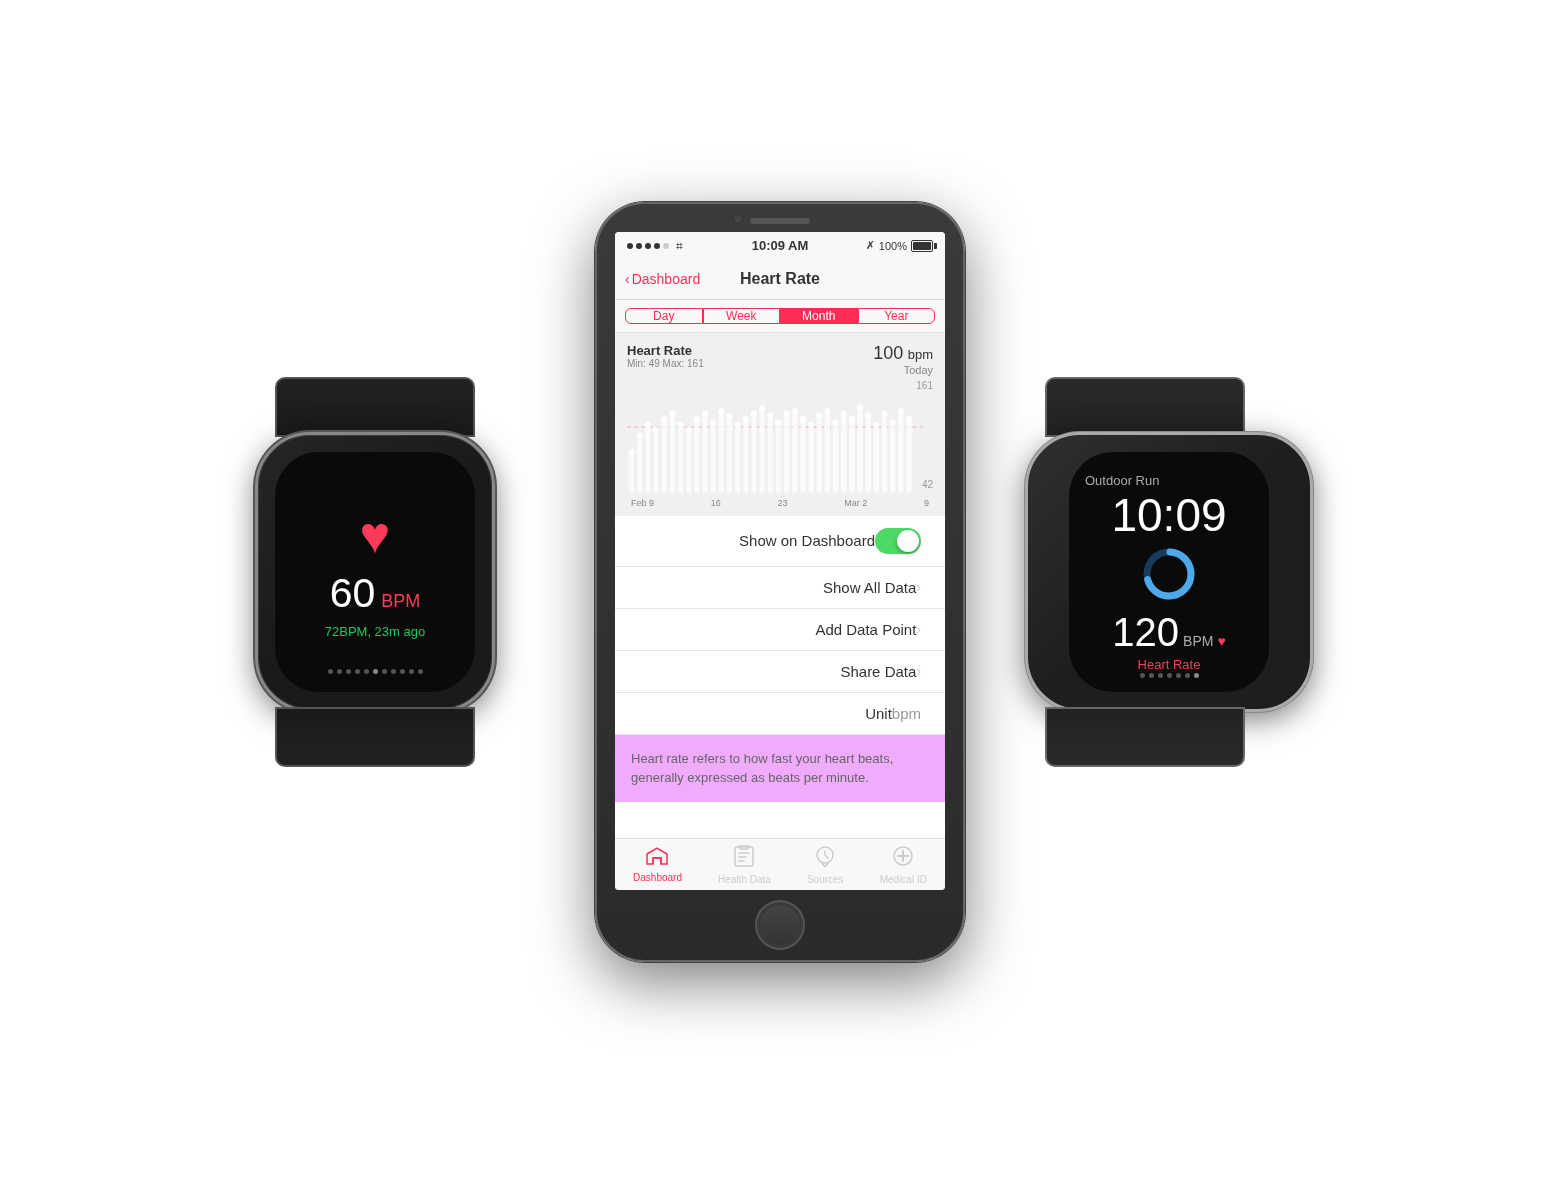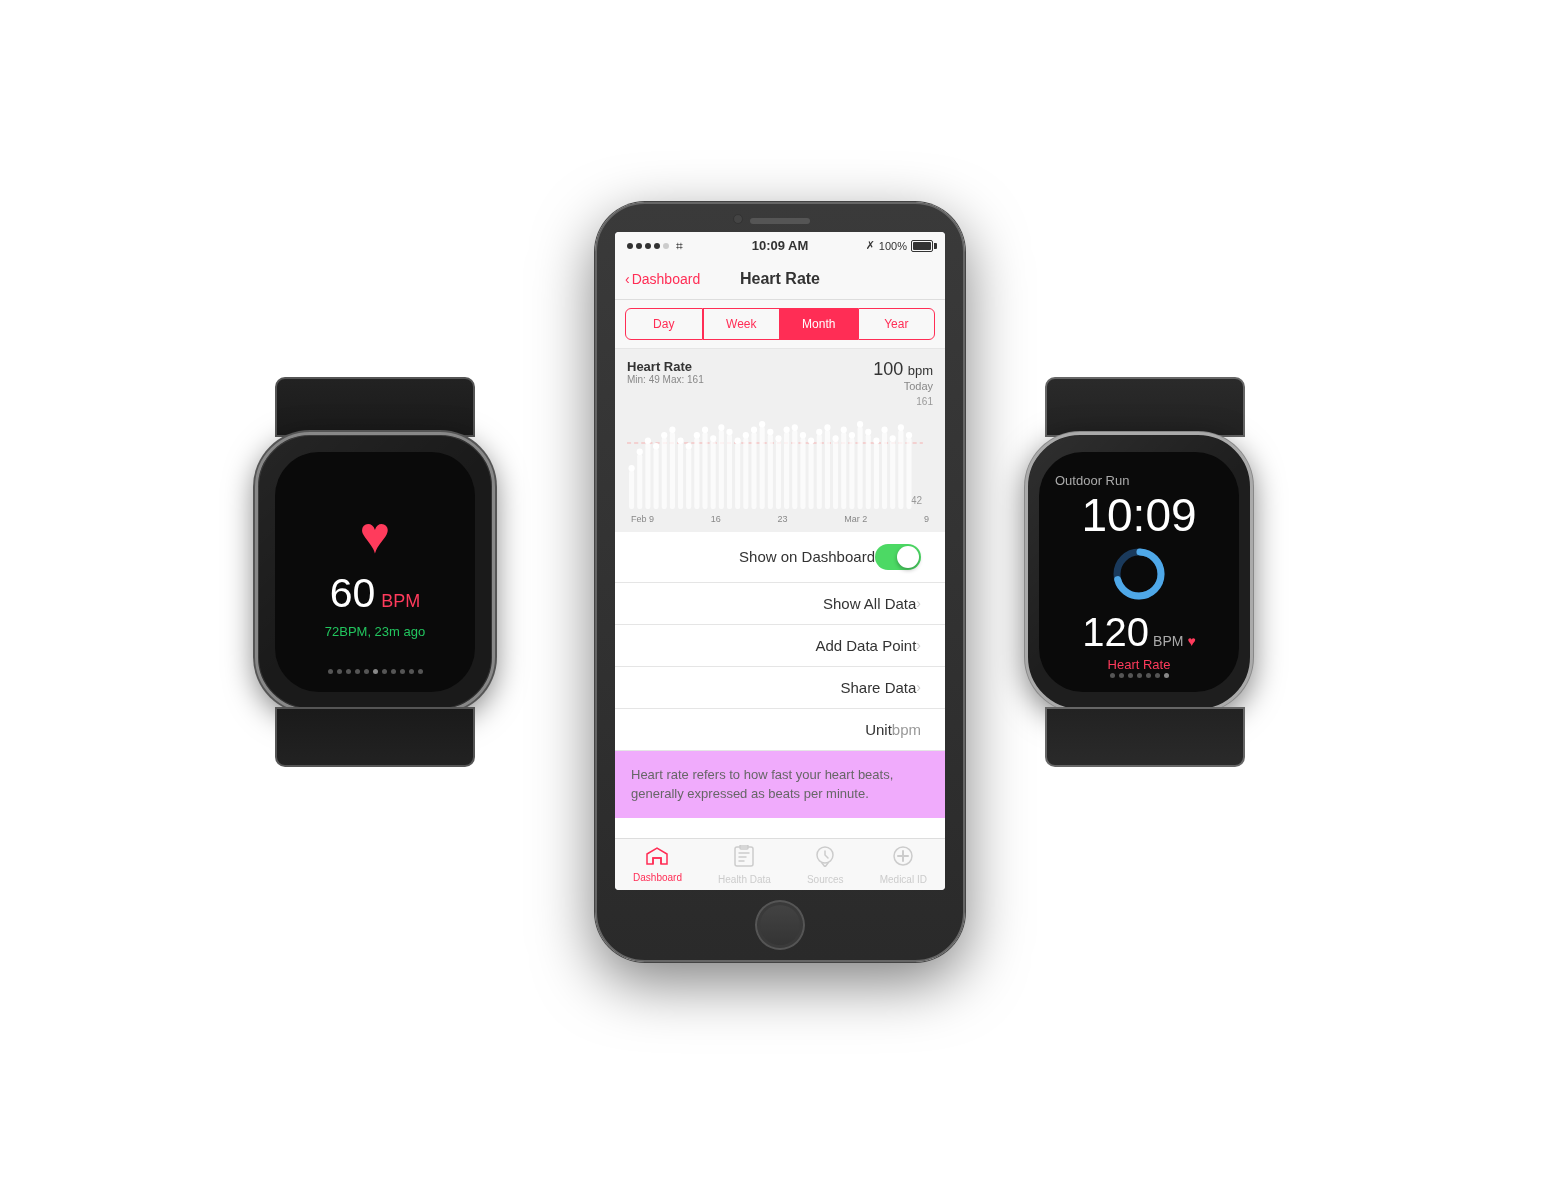--- a/index.html
+++ b/index.html
@@ -324,21 +324,21 @@
       background: #f8f8f8;
       padding: 8px 10px;
       display: flex;
       gap: 0;
       flex-shrink: 0;
       border-bottom: 1px solid #e5e5e5;
     }
 
     .seg-btn {
       flex: 1;
-      height: 32px;
+      height: 16px;
       border: 1.5px solid #ff2d55;
       display: flex;
       align-items: center;
       justify-content: center;
       font-size: 12px;
       color: #ff2d55;
       cursor: pointer;
     }
 
     .seg-btn:first-child {
@@ -413,21 +413,21 @@
     .chart-top-label {
       position: absolute;
       right: 0;
       top: 0;
       font-size: 10px;
       color: #999;
     }
 
     .chart-bottom-label {
       position: absolute;
-      right: 11px;
+      right: 0;
       bottom: 20px;
       font-size: 10px;
       color: #999;
     }
 
     .chart-x-labels {
       position: absolute;
       bottom: 2px;
       left: 0;
       right: 0;
@@ -654,21 +654,21 @@
       position: absolute;
       left: -14px;
       top: 135px;
       width: 12px;
       height: 25px;
       background: linear-gradient(90deg, #ccc, #999, #ccc);
       border-radius: 3px;
     }
 
     .watch-body-right {
-      width: 228px;
+      width: 288px;
       height: 280px;
       background: #1e1e1e;
       border-radius: 55px;
       border: 3px solid #aaa;
       box-shadow: 0 0 0 1px #888, 0 8px 30px rgba(0,0,0,0.5);
       position: relative;
       display: flex;
       flex-direction: column;
       align-items: center;
       justify-content: center;

